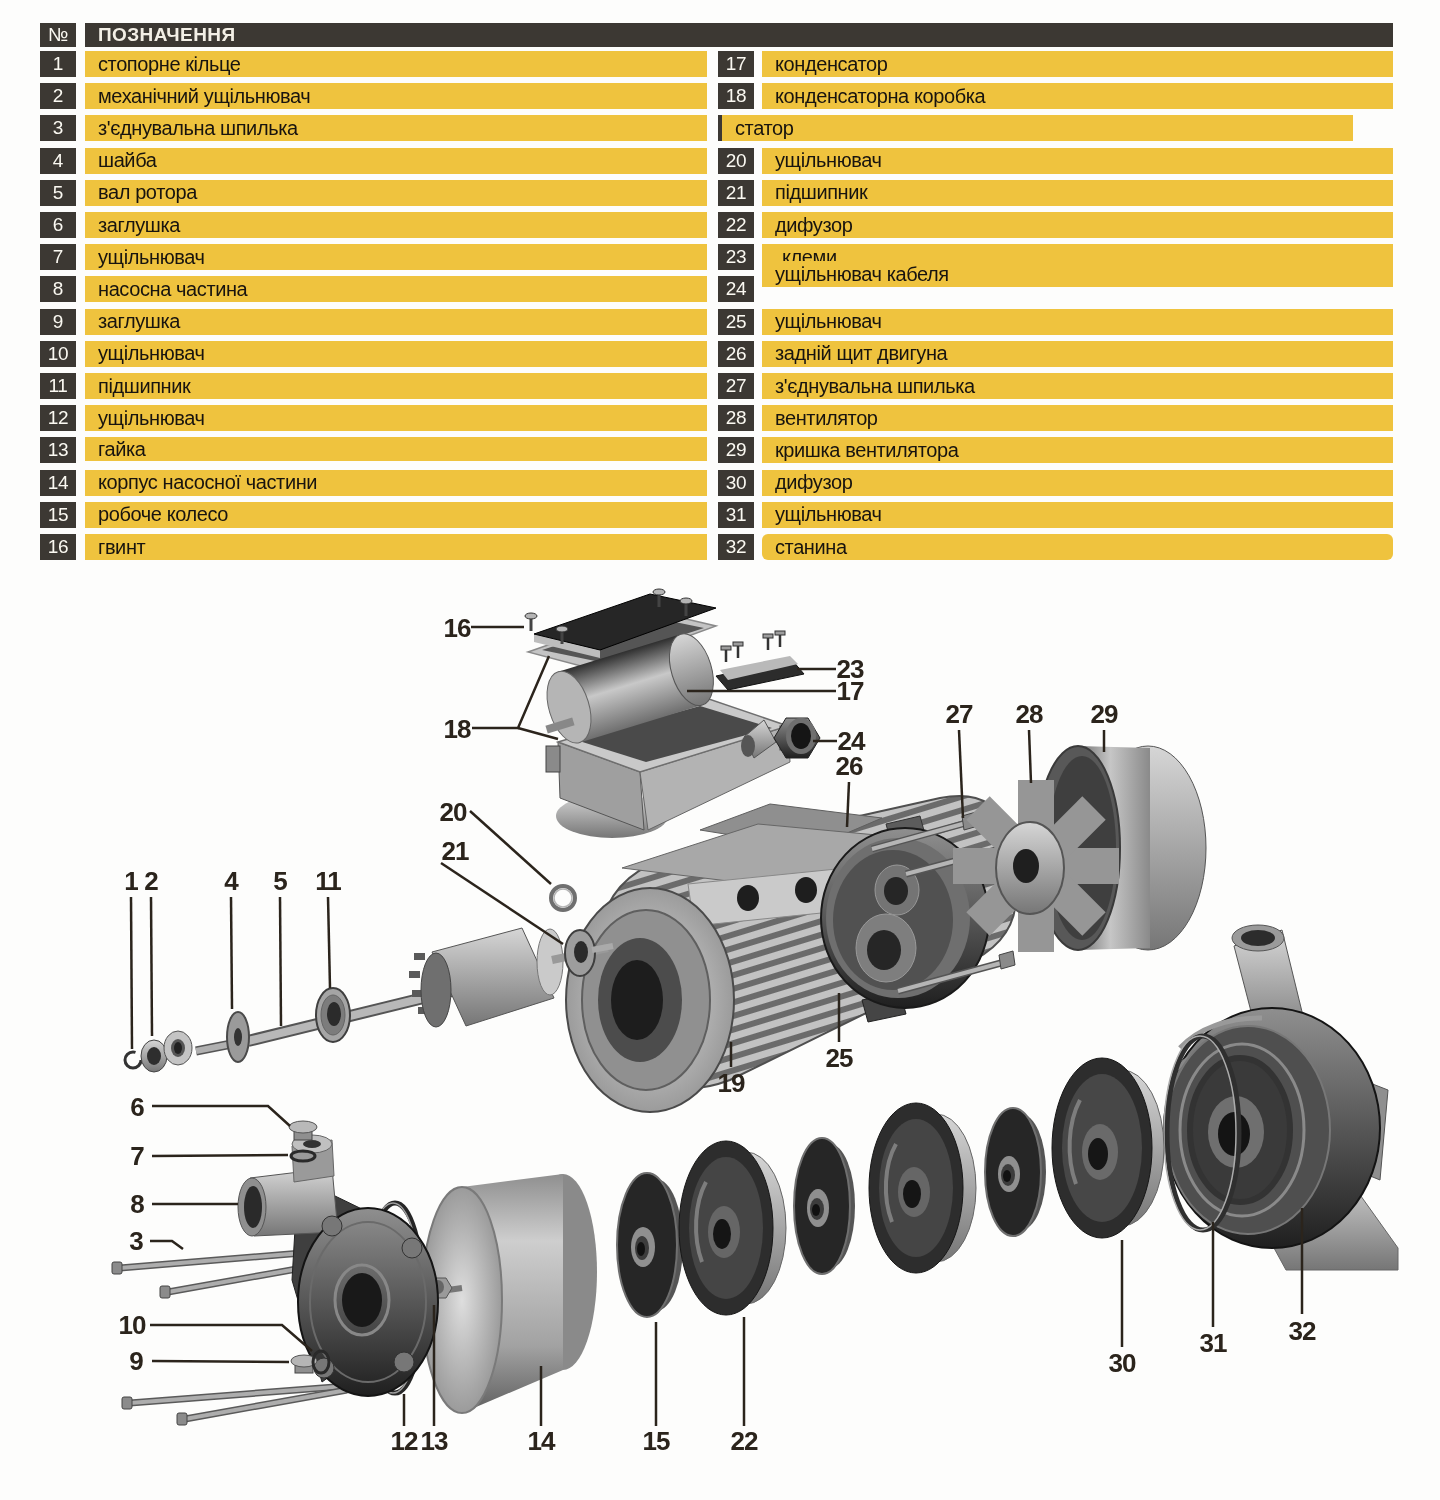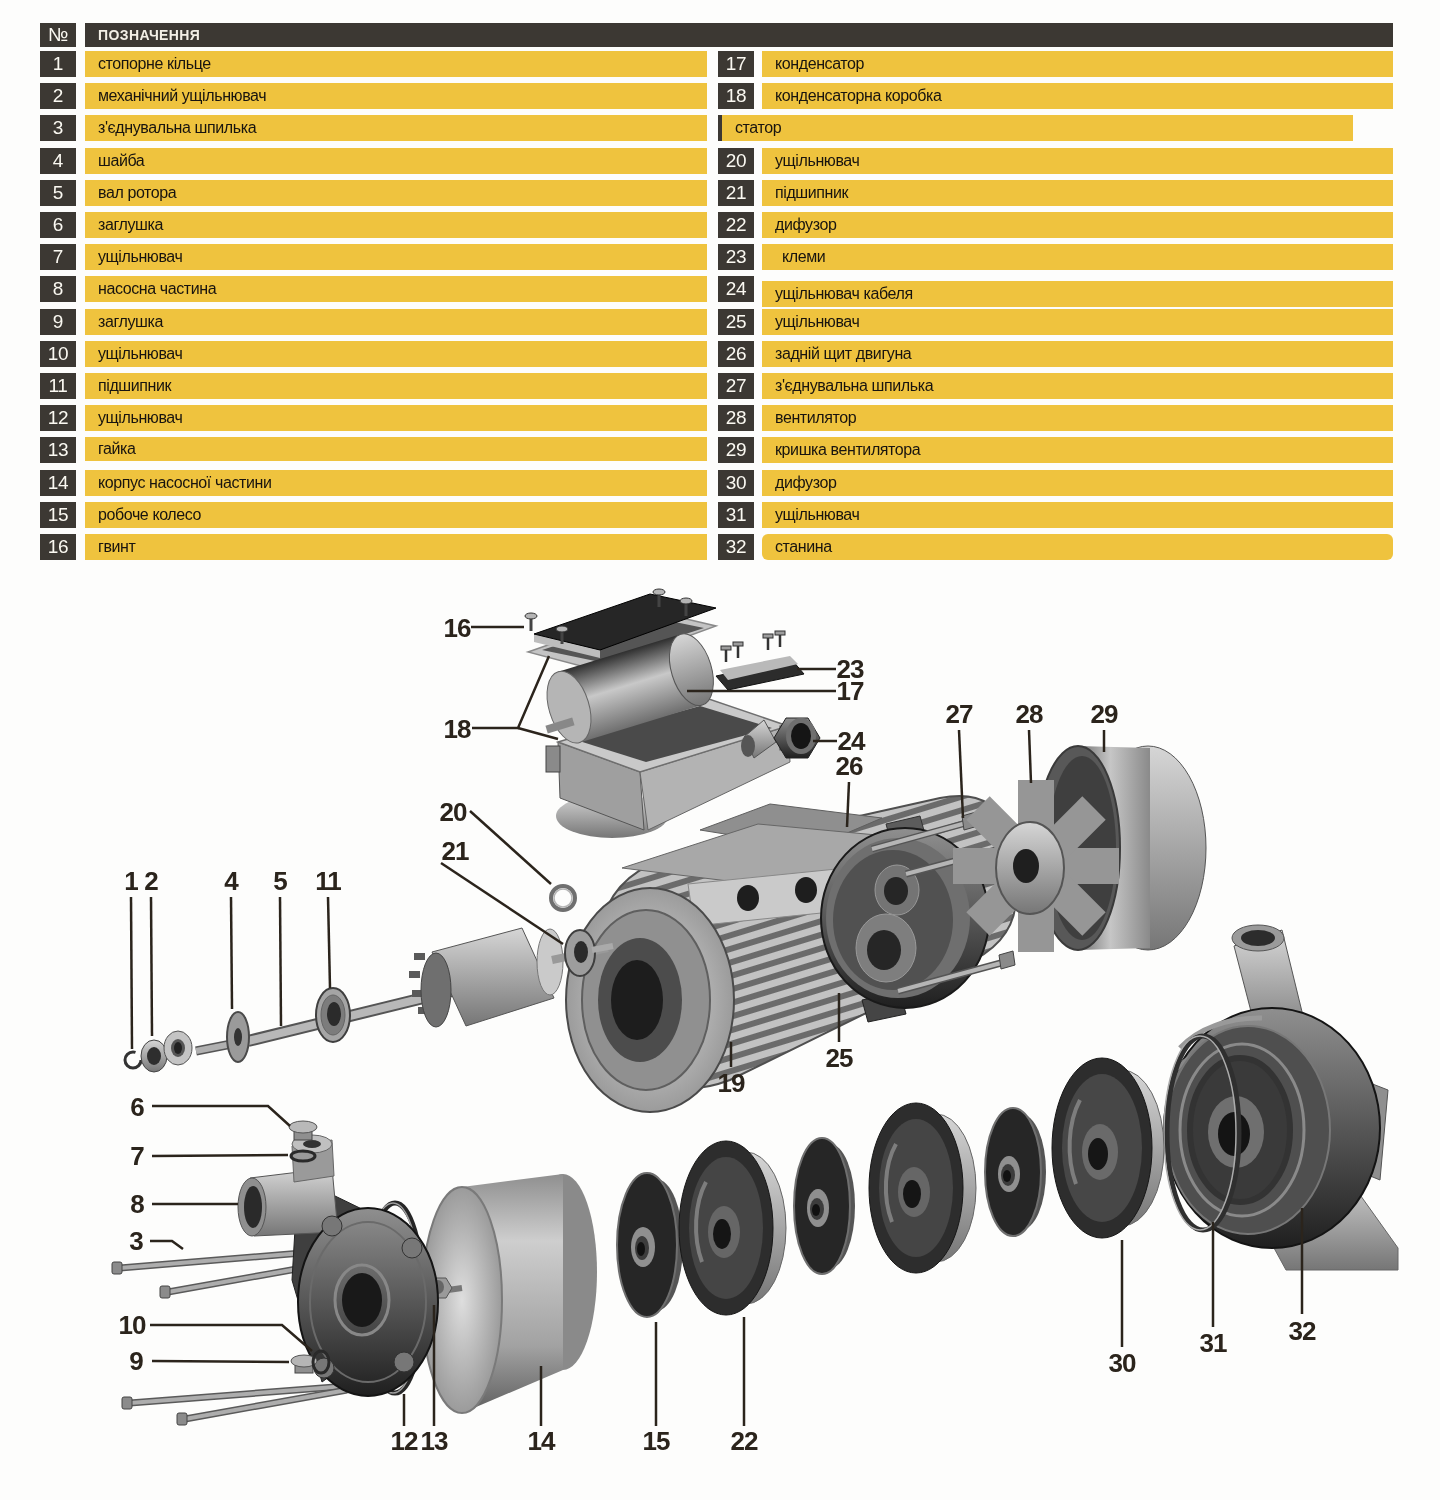--- a/index.html
+++ b/index.html
@@ -5,22 +5,22 @@
   html,body{margin:0;padding:0;background:#ffffff;}
   body{width:1440px;height:1500px;position:relative;overflow:hidden;
        font-family:"Liberation Sans", sans-serif;}
   .stage{position:absolute;inset:0;background:#fdfdfc;}
   
   .parts-table{position:absolute;left:0;top:0;width:1440px;height:575px;}
   .cell{position:absolute;box-sizing:border-box;display:flex;align-items:center;}
   .numcell{background:var(--dark,#3C3833);color:#FBF9F2;justify-content:center;
            font-size:19px;letter-spacing:-0.3px;}
   .headbar{background:var(--dark,#3C3833);color:#F3EFE6;font-weight:bold;
-           font-size:14px;letter-spacing:0.4px;padding-left:13px;}
-  .band{background:var(--yellow,#EFC33E);color:#18140F;font-size:16px;
+           font-size:19px;letter-spacing:0.4px;padding-left:13px;}
+  .band{background:var(--yellow,#EFC33E);color:#18140F;font-size:20px;
         letter-spacing:-0.4px;padding-left:13px;white-space:nowrap;overflow:hidden;}
   
   #diagram{position:absolute;left:0;top:560px;}
   .callout{font-family:"Liberation Sans", sans-serif;font-size:26px;font-weight:bold;
            letter-spacing:-1px;}
 </style>
 </head>
 <body>
 
 <div class="stage">
@@ -69,21 +69,21 @@
         <div class="cell band" style="left: 722px; top: 115.4px; width: 631px; height: 26px;">статор</div>
         <div class="cell numcell" style="left: 718px; top: 147.6px; width: 36px; height: 26px;">20</div>
         <div class="cell band" style="left: 762px; top: 147.6px; width: 631px; height: 26px;">ущільнювач</div>
         <div class="cell numcell" style="left: 718px; top: 179.8px; width: 36px; height: 26px;">21</div>
         <div class="cell band" style="left: 762px; top: 179.8px; width: 631px; height: 26px;">підшипник</div>
         <div class="cell numcell" style="left: 718px; top: 212px; width: 36px; height: 26px;">22</div>
         <div class="cell band" style="left: 762px; top: 212px; width: 631px; height: 26px;">дифузор</div>
         <div class="cell numcell" style="left: 718px; top: 244.2px; width: 36px; height: 26px;">23</div>
         <div class="cell band" style="left: 762px; top: 244.2px; width: 631px; height: 26px; padding-left: 20px;">клеми</div>
         <div class="cell numcell" style="left: 718px; top: 276.4px; width: 36px; height: 26px;">24</div>
-        <div class="cell band" style="left: 762px; top: 281px; width: 631px; height: 26px; text-align: center;">ущільнювач кабеля</div>
+        <div class="cell band" style="left: 762px; top: 261px; width: 631px; height: 26px; text-align: center;">ущільнювач кабеля</div>
         <div class="cell numcell" style="left: 718px; top: 308.6px; width: 36px; height: 26px;">25</div>
         <div class="cell band" style="left: 762px; top: 308.6px; width: 631px; height: 26px;">ущільнювач</div>
         <div class="cell numcell" style="left: 718px; top: 340.8px; width: 36px; height: 26px;">26</div>
         <div class="cell band" style="left: 762px; top: 340.8px; width: 631px; height: 26px;">задній щит двигуна</div>
         <div class="cell numcell" style="left: 718px; top: 373px; width: 36px; height: 26px;">27</div>
         <div class="cell band" style="left: 762px; top: 373px; width: 631px; height: 26px;">з'єднувальна шпилька</div>
         <div class="cell numcell" style="left: 718px; top: 405.2px; width: 36px; height: 26px;">28</div>
         <div class="cell band" style="left: 762px; top: 405.2px; width: 631px; height: 26px;">вентилятор</div>
         <div class="cell numcell" style="left: 718px; top: 437.4px; width: 36px; height: 26px;">29</div>
         <div class="cell band" style="left: 762px; top: 437.4px; width: 631px; height: 26px;">кришка вентилятора</div>

